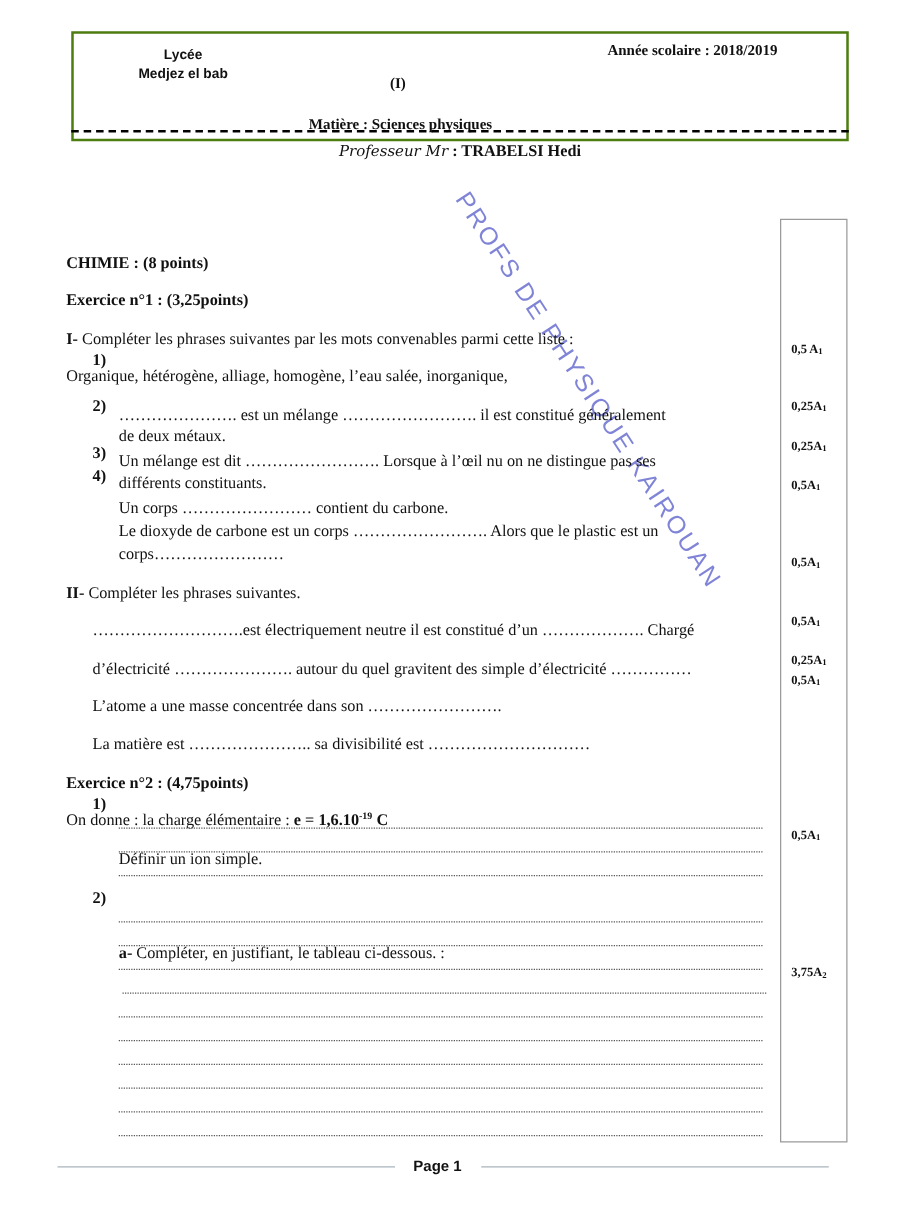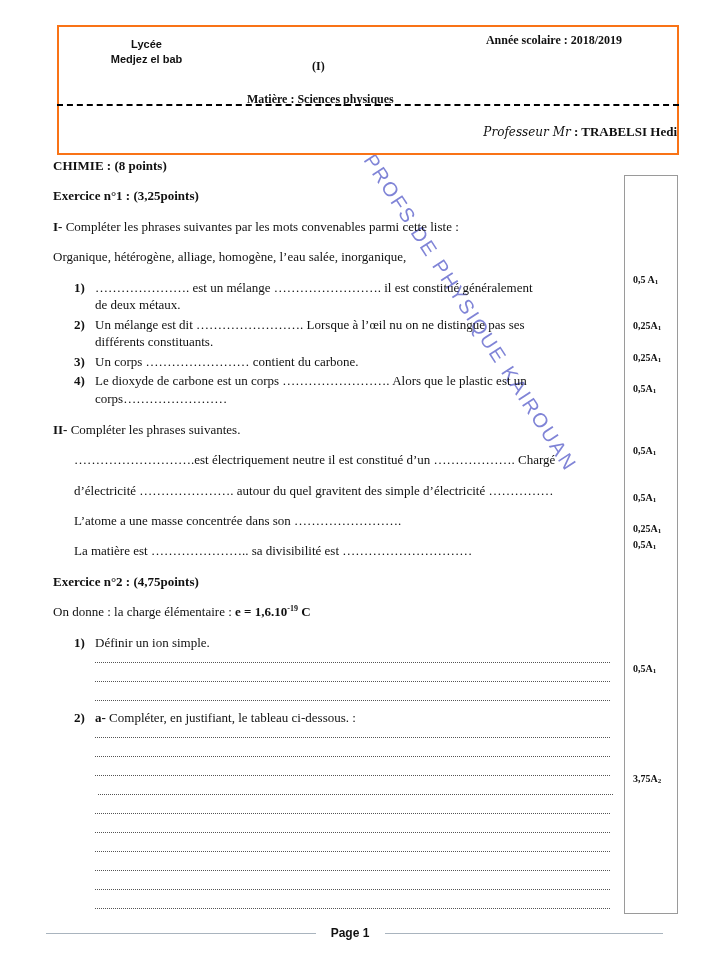--- a/index.html
+++ b/index.html
@@ -1,21 +1,21 @@
 <!DOCTYPE html>
 <html><head>
 <meta charset="utf-8">
 <style>
   * { box-sizing: border-box; margin: 0; padding: 0; }
   html, body { width: 720px; height: 975px; background: #ffffff; overflow: hidden; }
   body { position: relative; font-family: "Liberation Serif", serif; color: #111; font-size: 13px; }
 
   .header-box {
-    position: absolute; left: 57px; top: 25px; width: 622px; height: 130px;
-    border: 2px solid #f97316;
+    position: absolute; left: 57px; top: 25px; width: 622px; height: 88px;
+    border: 2px solid #4d7c0f;
   }
   .hdr-lycee {
     position: absolute; left: 40px; top: 10px; width: 95px; text-align: center;
     font-family: "Liberation Sans", sans-serif; font-weight: bold; font-size: 11px; line-height: 15px;
   }
   .hdr-num {
     position: absolute; left: 253px; top: 32px; font-weight: bold; font-size: 12px;
   }
   .hdr-matiere {
     position: absolute; left: 188px; top: 49px; font-weight: bold; font-size: 12px; margin-top: 16px;
@@ -23,34 +23,34 @@
   .hdr-right {
     position: absolute; left: 370px; top: 6px; width: 250px; text-align: center;
     font-weight: bold; font-size: 12px; line-height: 15px;
   }
   .hdr-right .row3 { text-align: right; white-space: nowrap; }
   .hdr-dash {
     position: absolute; left: -2px; right: -2px; top: 77px; height: 0;
     border-top: 2px dashed #000;
   }
   .hdr-prof {
-    position: absolute; left: 0; right: 0; top: 86px; text-align: right; font-size: 13px; font-weight: bold; margin-top: 11px;
+    position: absolute; left: 0; right: 0; top: 86px; text-align: center; font-size: 13px; font-weight: bold;
   }
   .hdr-prof .script { font-family: "DejaVu Serif", serif; font-style: italic; font-weight: normal; font-size: 12px; }
 
   .marks-col {
     position: absolute; left: 624px; top: 175px; width: 54px; height: 739px;
     border: 1px solid #9a9a9a;
   }
   .mark {
     position: absolute; left: 633px; font-weight: bold; font-size: 10px; white-space: nowrap;
   }
   .mark sub { font-size: 7px; vertical-align: -1px; }
 
-  .t { position: absolute; white-space: nowrap; font-size: 13px; }
+  .t { position: absolute; white-space: nowrap; font-size: 13px; margin-top: 44px; }
   .b { font-weight: bold; }
   .num { position: absolute; left: 74px; font-weight: bold; font-size: 13px; }
   .dots {
     position: absolute; left: 95px; width: 515px; height: 2px; overflow: hidden;
     border-bottom: 1px dotted #555;
   }
 
   .footer-line { position: absolute; top: 933px; height: 1px; background: #a9b4be; }
   .footer-page {
     position: absolute; left: 322px; top: 926px; width: 56px; text-align: center;

